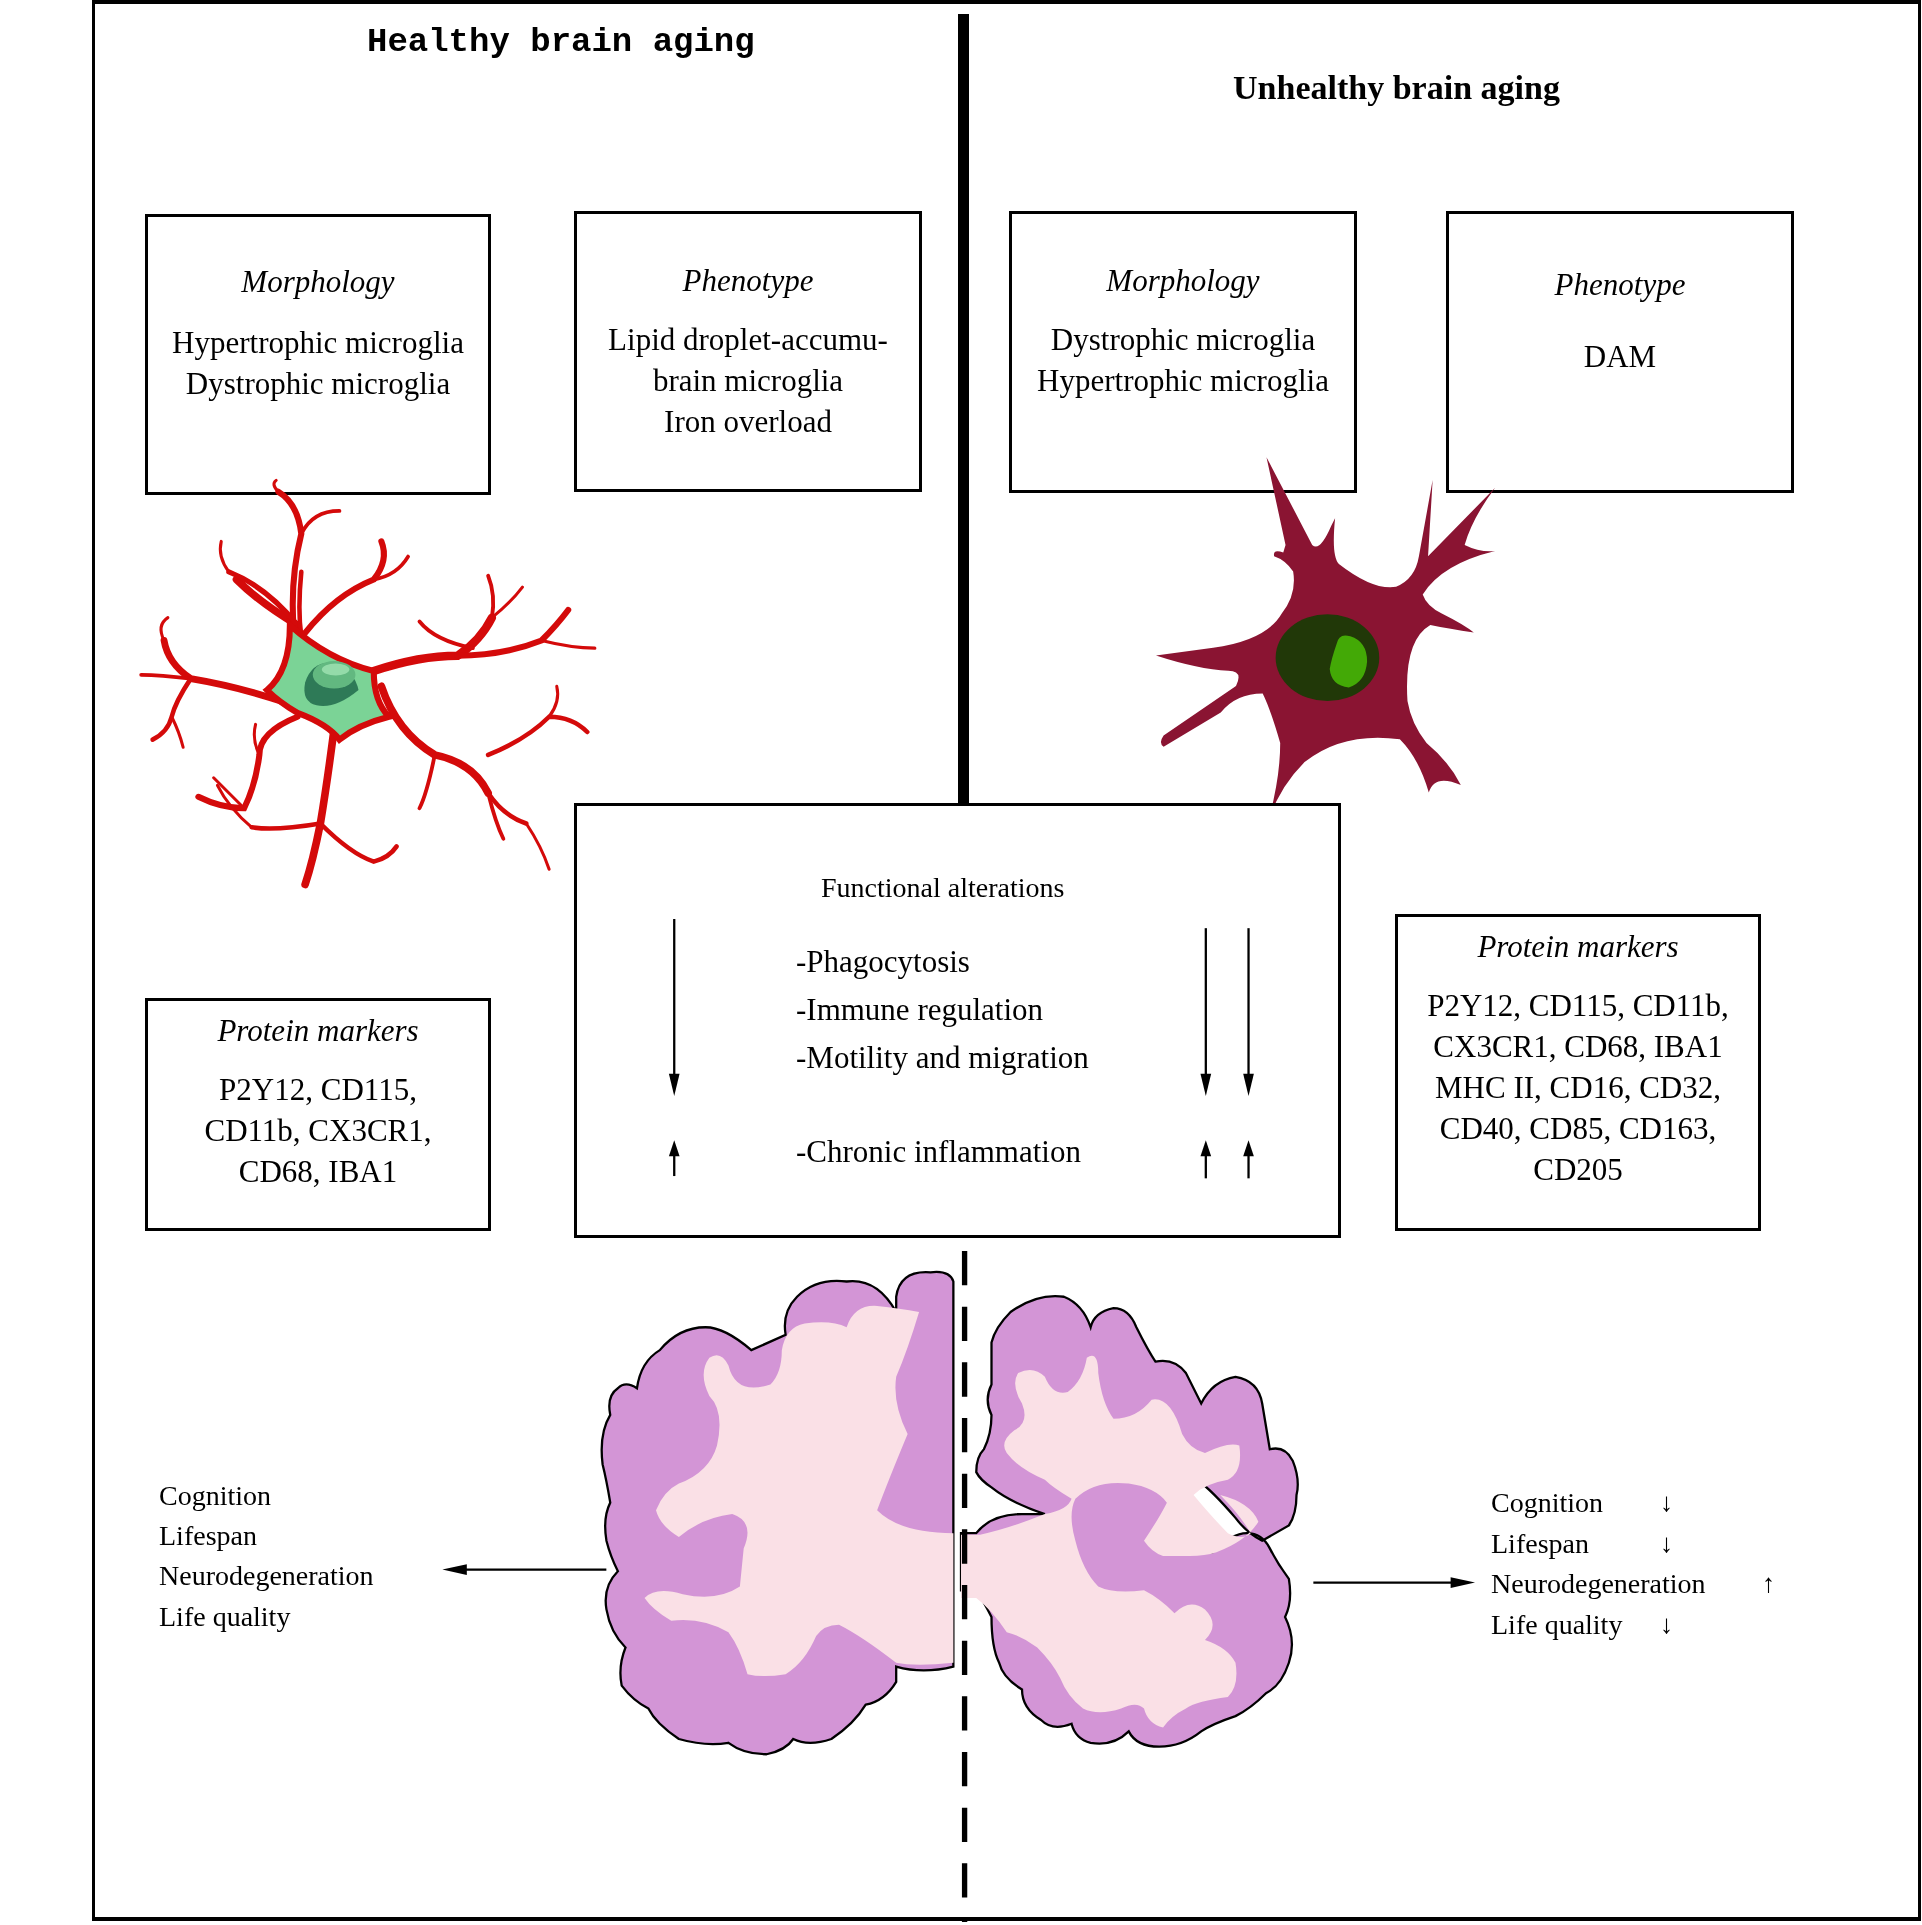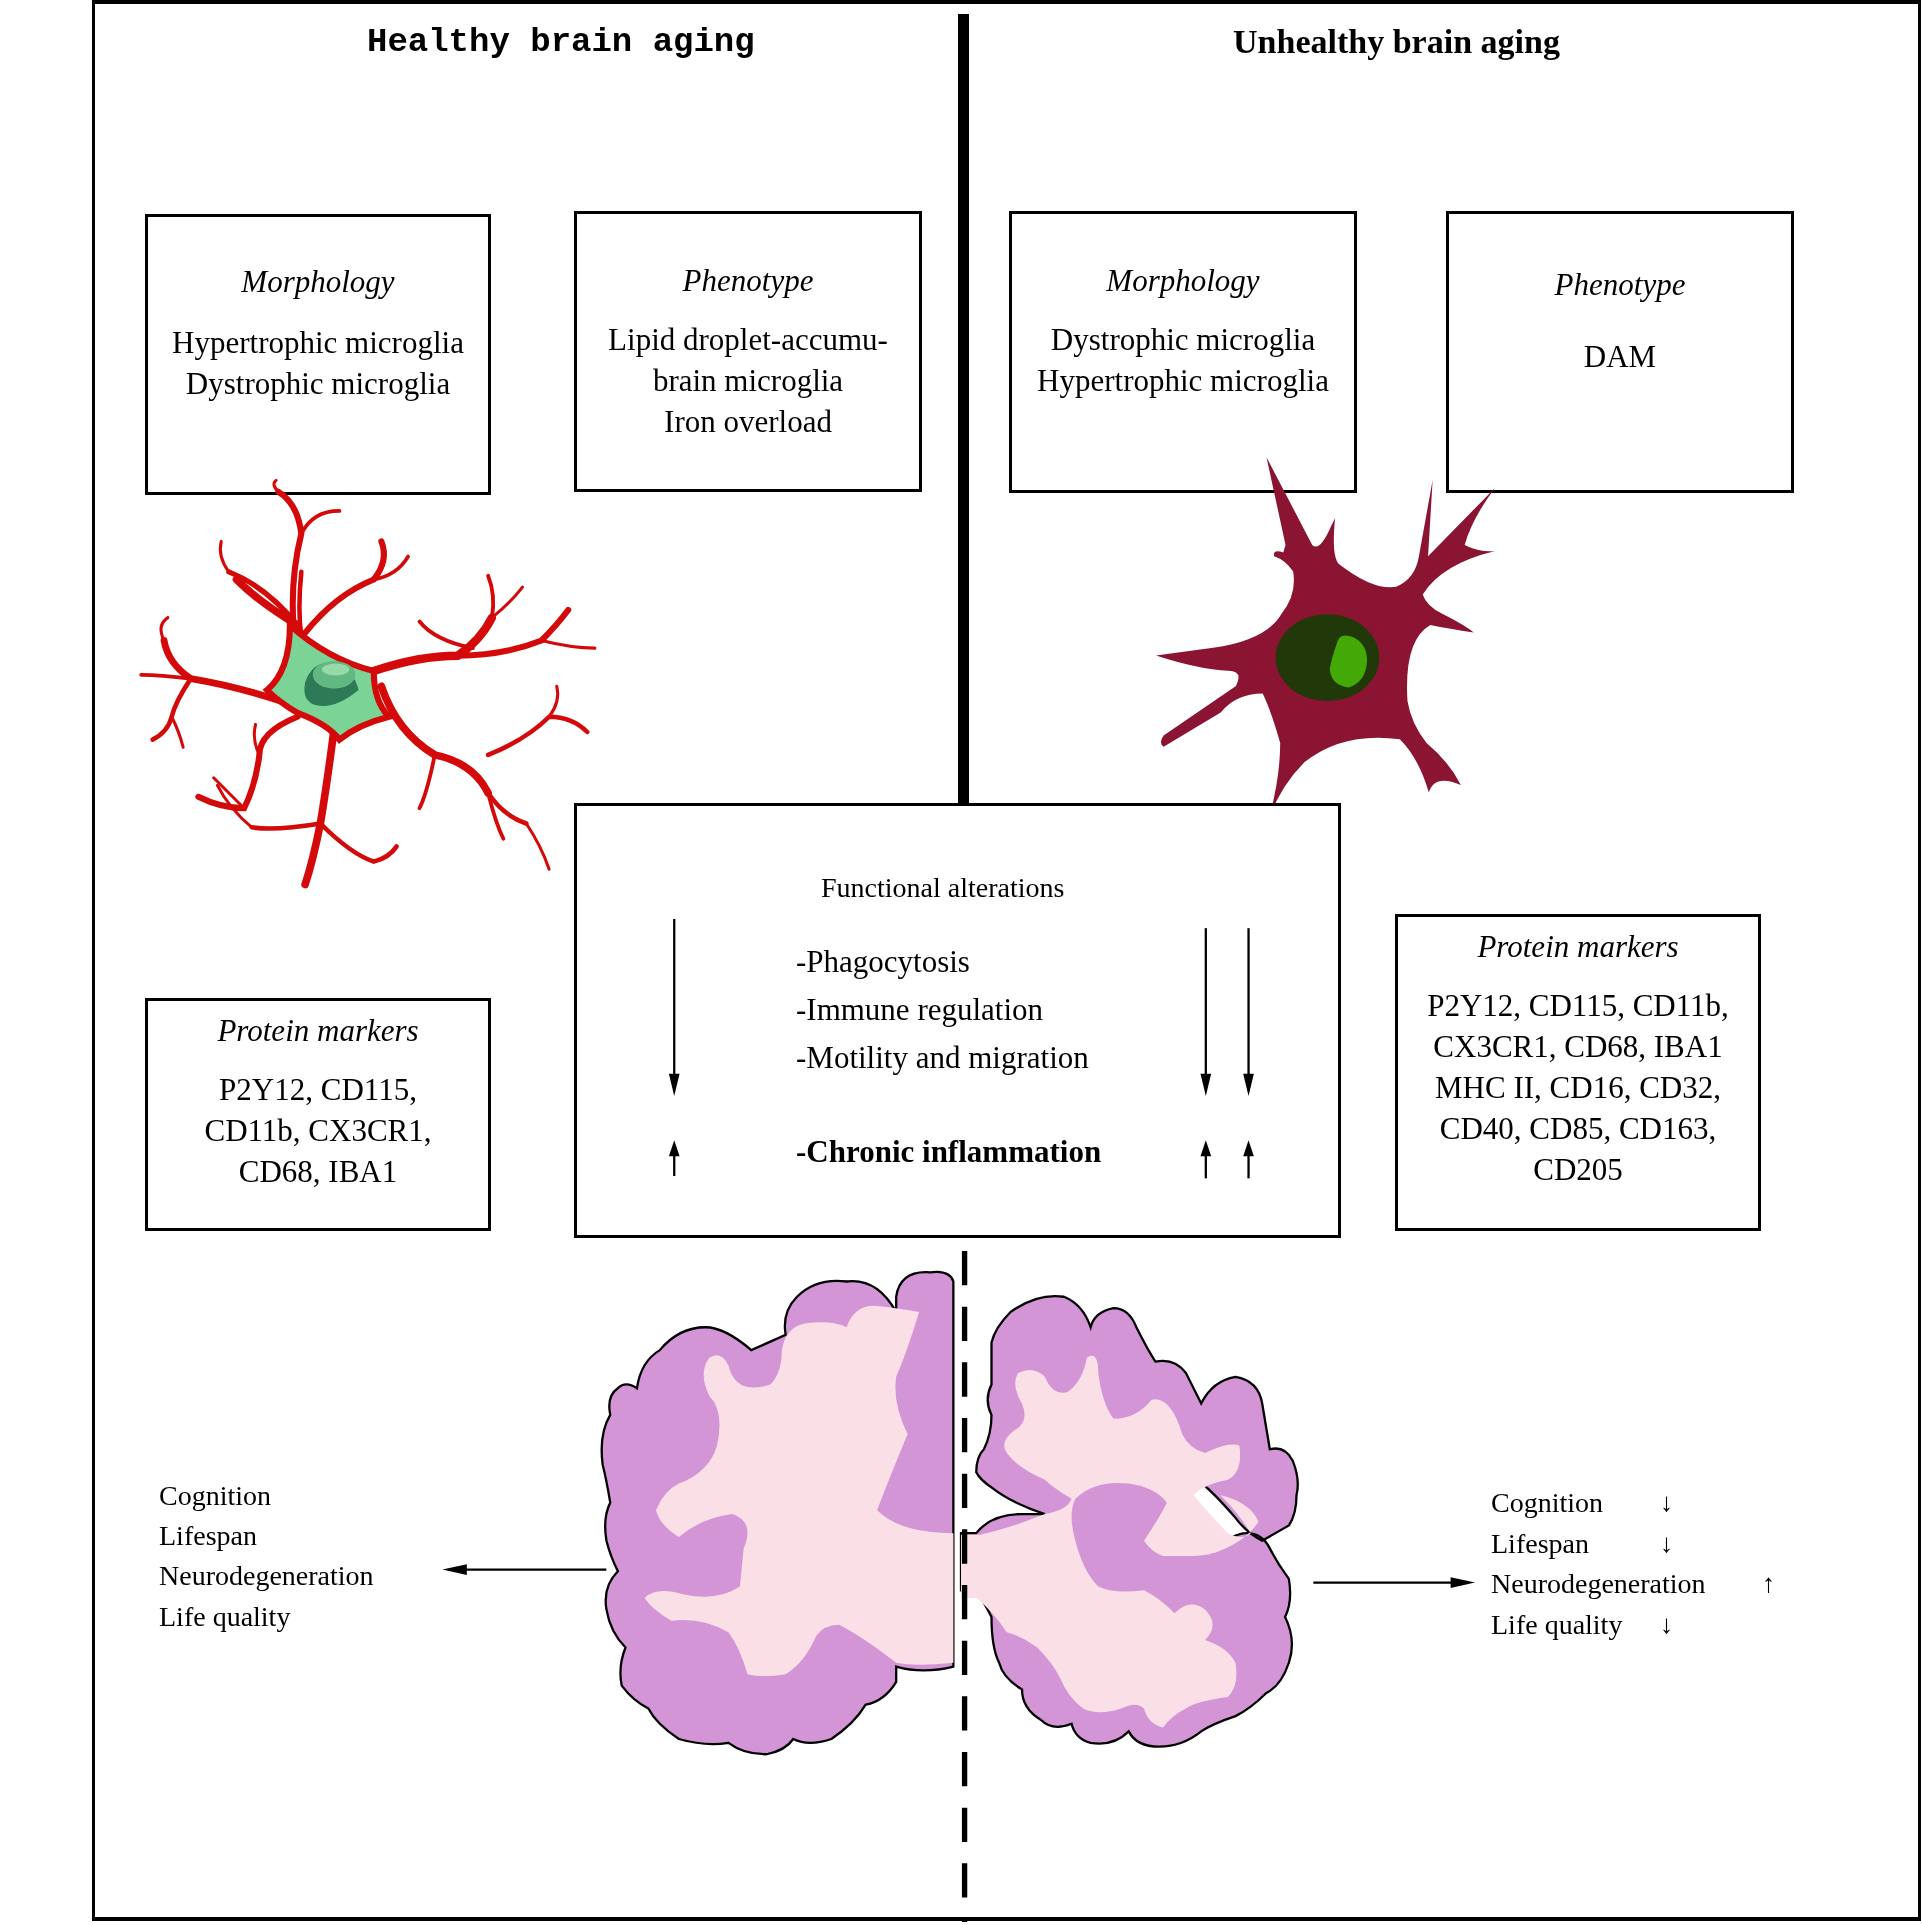--- a/index.html
+++ b/index.html
@@ -18,21 +18,21 @@
   .func-item { position:absolute; left:796px; font-size:31px; white-space:nowrap; }
 </style>
 </head>
 <body>
 
 <div class="frame"></div>
 
 <div class="divider-solid"></div>
 
 <div class="heading" style="left:367px;width:298px;font-family:Liberation Mono, monospace;">Healthy brain aging</div>
-<div class="heading" style="left:1221px;width:351px;">Unhealthy brain aging</div>
+<div class="heading" style="left:1221px;width:351px;margin-top:46px;">Unhealthy brain aging</div>
 
 <div class="box" style="left:145px;top:214px;width:346px;height:281px;padding-top:44px;">
   <span class="title">Morphology</span>
   <span style="display:block;height:20px"></span>
   <span class="line">Hypertrophic microglia</span>
   <span class="line">Dystrophic microglia</span>
 </div>
 
 <div class="box" style="left:574px;top:211px;width:348px;height:281px;padding-top:46px;">
   <span class="title">Phenotype</span>
@@ -107,21 +107,21 @@
   <path fill="#8a1432" d="M160 20 L 220 135 Q 230 145 245 110 L 250 100 Q 245 150 255 160 Q 300 195 330 190 Q 355 180 360 150 L 378 50 L 372 150 L 460 60 Q 430 100 420 135 Q 440 145 460 143 Q 390 160 365 200 Q 370 215 390 225 Q 420 240 432 250 Q 400 245 375 240 Q 340 260 345 340 Q 350 370 370 395 Q 400 420 415 450 Q 380 435 373 460 Q 360 415 335 390 Q 260 380 210 420 Q 180 450 165 490 L 163 495 Q 178 440 178 395 Q 165 350 155 330 Q 120 330 100 355 L 25 400 Q 18 395 25 385 L 120 320 Q 130 300 110 300 Q 70 298 15 280 L 90 270 Q 160 260 180 225 Q 200 200 195 170 Q 185 155 170 150 Q 168 140 182 145 L 185 135 Z"></path>
   <ellipse cx="240" cy="283" rx="68" ry="57" fill="#213808"></ellipse>
   <path d="M252 265 Q 255 250 270 255 Q 292 262 292 288 Q 290 315 268 322 Q 245 320 243 298 Q 245 285 252 265 Z" fill="#43a906"></path>
 </svg>
 
 <div class="box" style="left:574px;top:803px;width:767px;height:435px;"></div>
 <div class="txt" style="left:821px;top:867px;">Functional alterations</div>
 <div class="func-item" style="top:944px;">-Phagocytosis</div>
 <div class="func-item" style="top:992px;text-align:center;">-Immune regulation</div>
 <div class="func-item" style="top:1040px;">-Motility and migration</div>
-<div class="func-item" style="top:1134px;font-weight:bold;">-Chronic inflammation</div>
+<div class="func-item" style="top:1134px;">-Chronic inflammation</div>
 
 <svg style="left:0;top:0;" width="1922" height="1925" viewBox="0 0 2520 2524">
   <defs>
     <marker id="ah" markerWidth="8" markerHeight="14" refX="4" refY="13" orient="auto-start-reverse" markerUnits="userSpaceOnUse">
       <path d="M0 0 L8 0 L4 14 Z" fill="#000"></path>
     </marker>
   </defs>
   <g>
     <line x1="884" y1="1205" x2="884" y2="1420" stroke="#000" stroke-width="3"></line>
     <path d="M877 1408 L891 1408 L884 1437 Z" fill="#000"></path>

